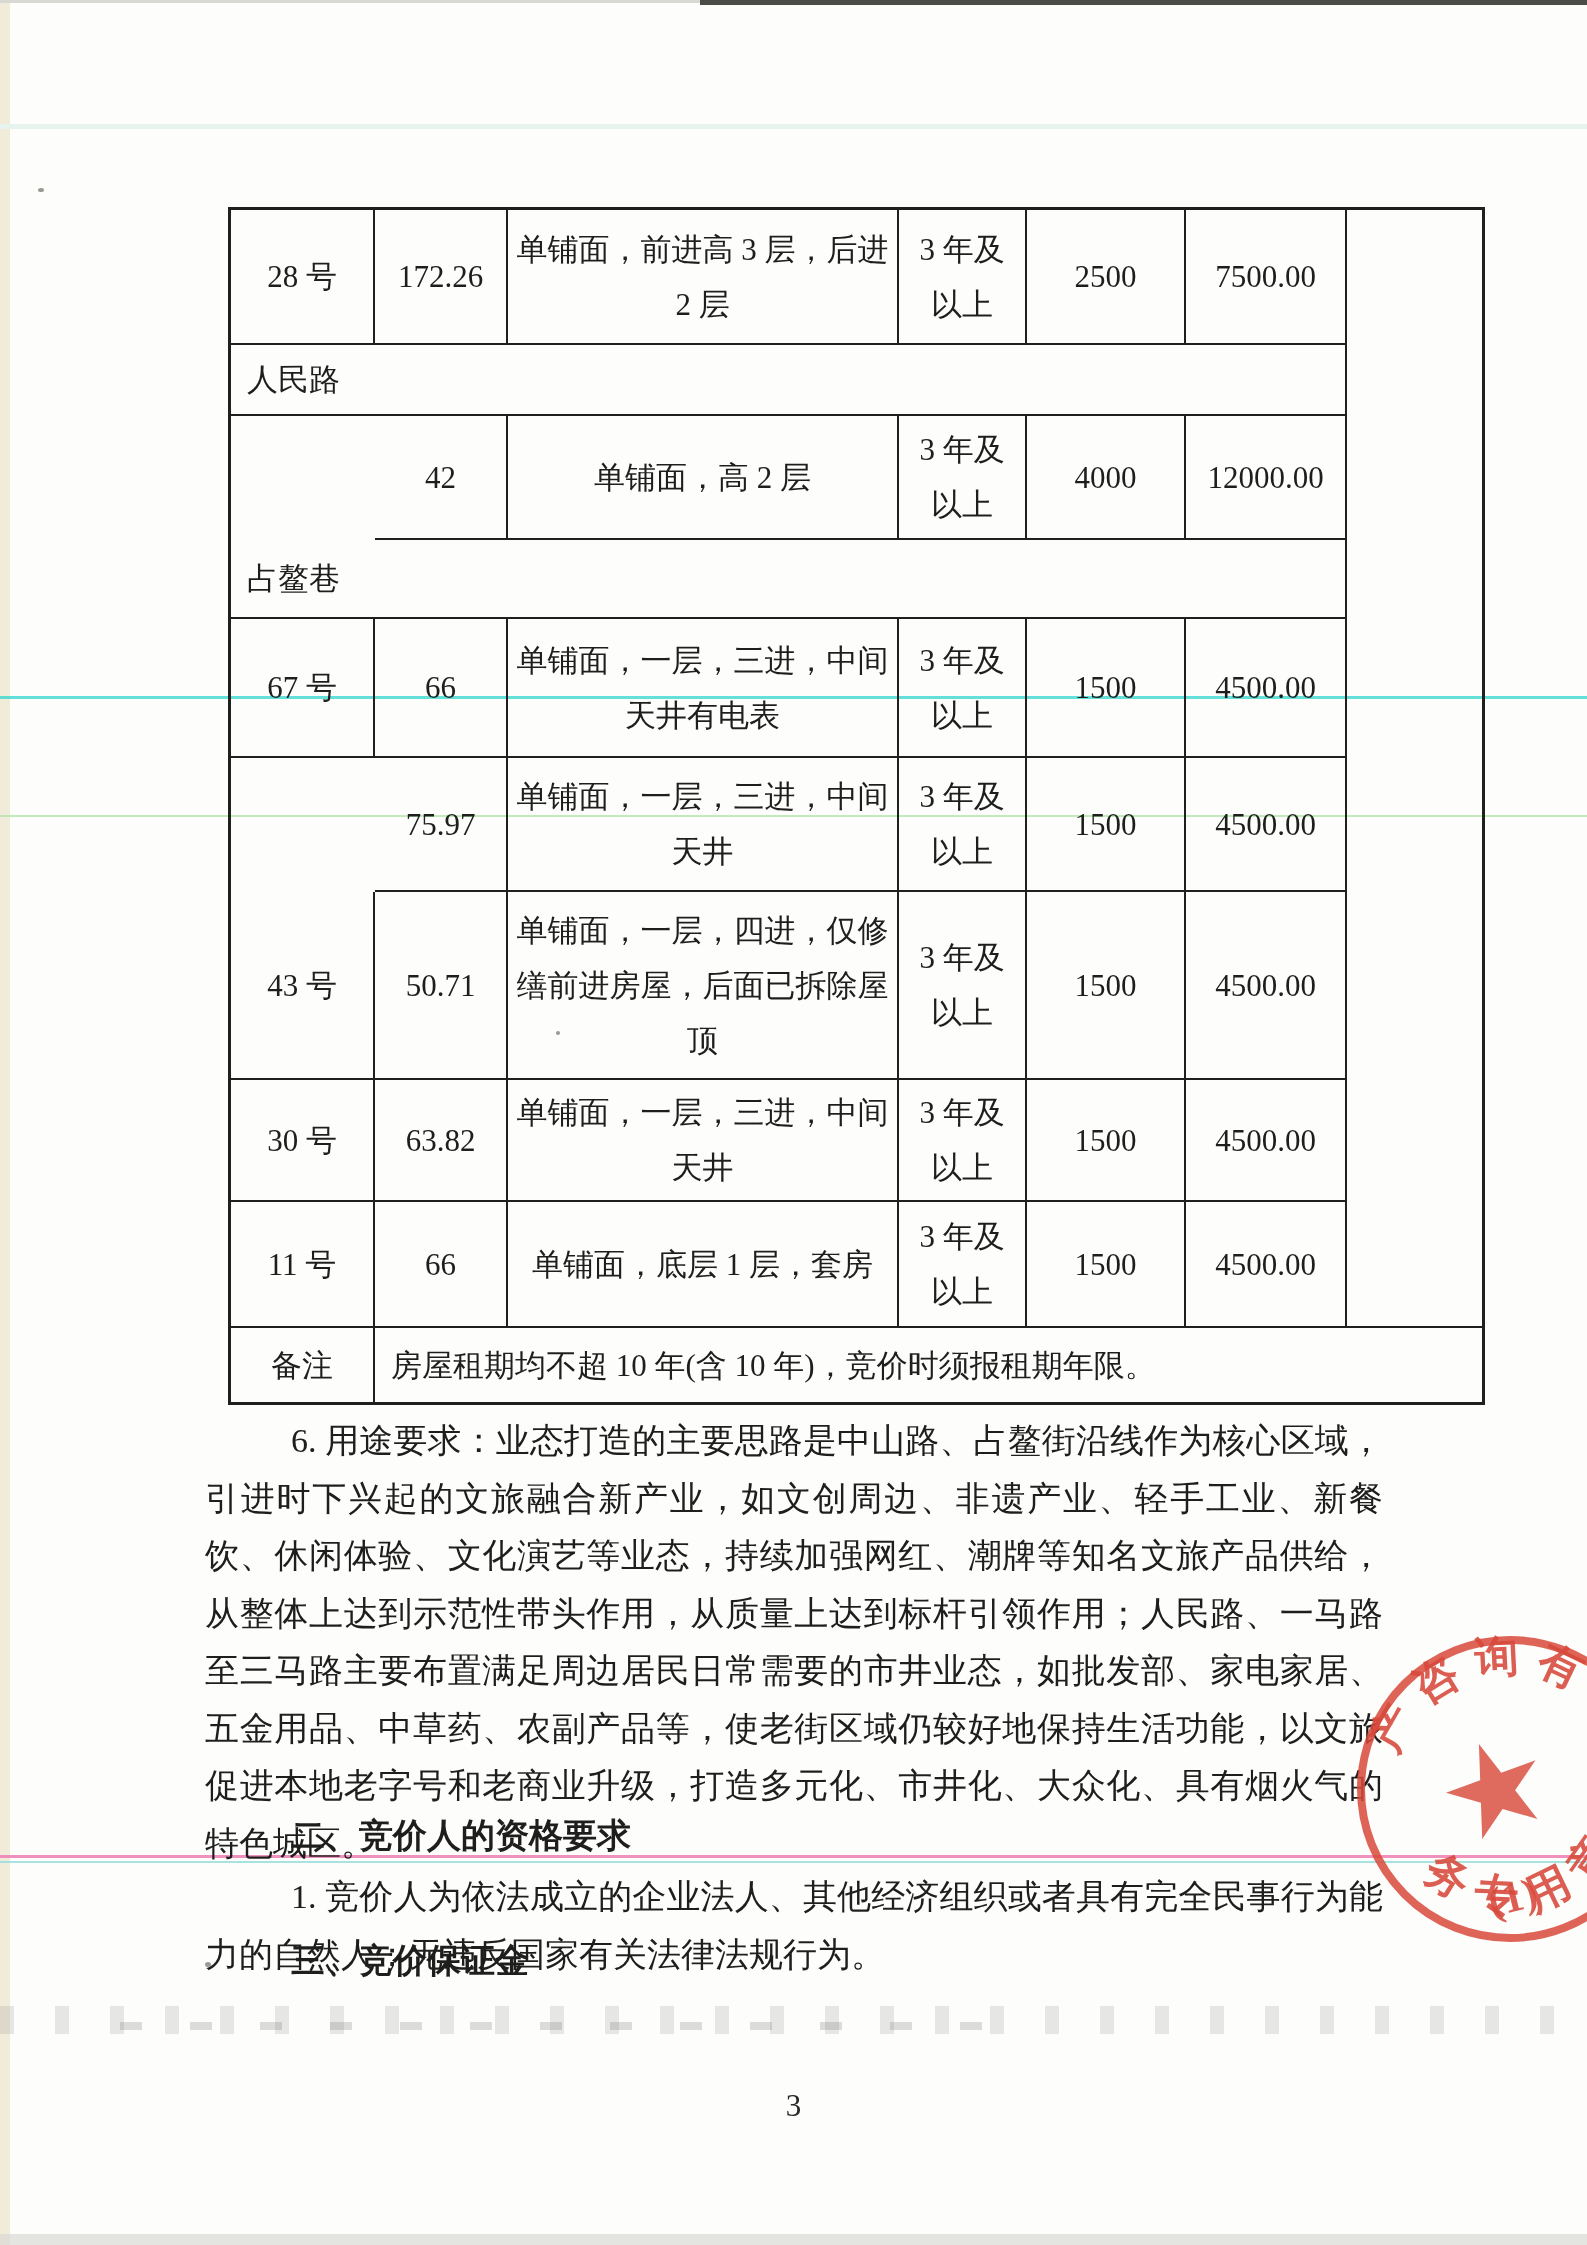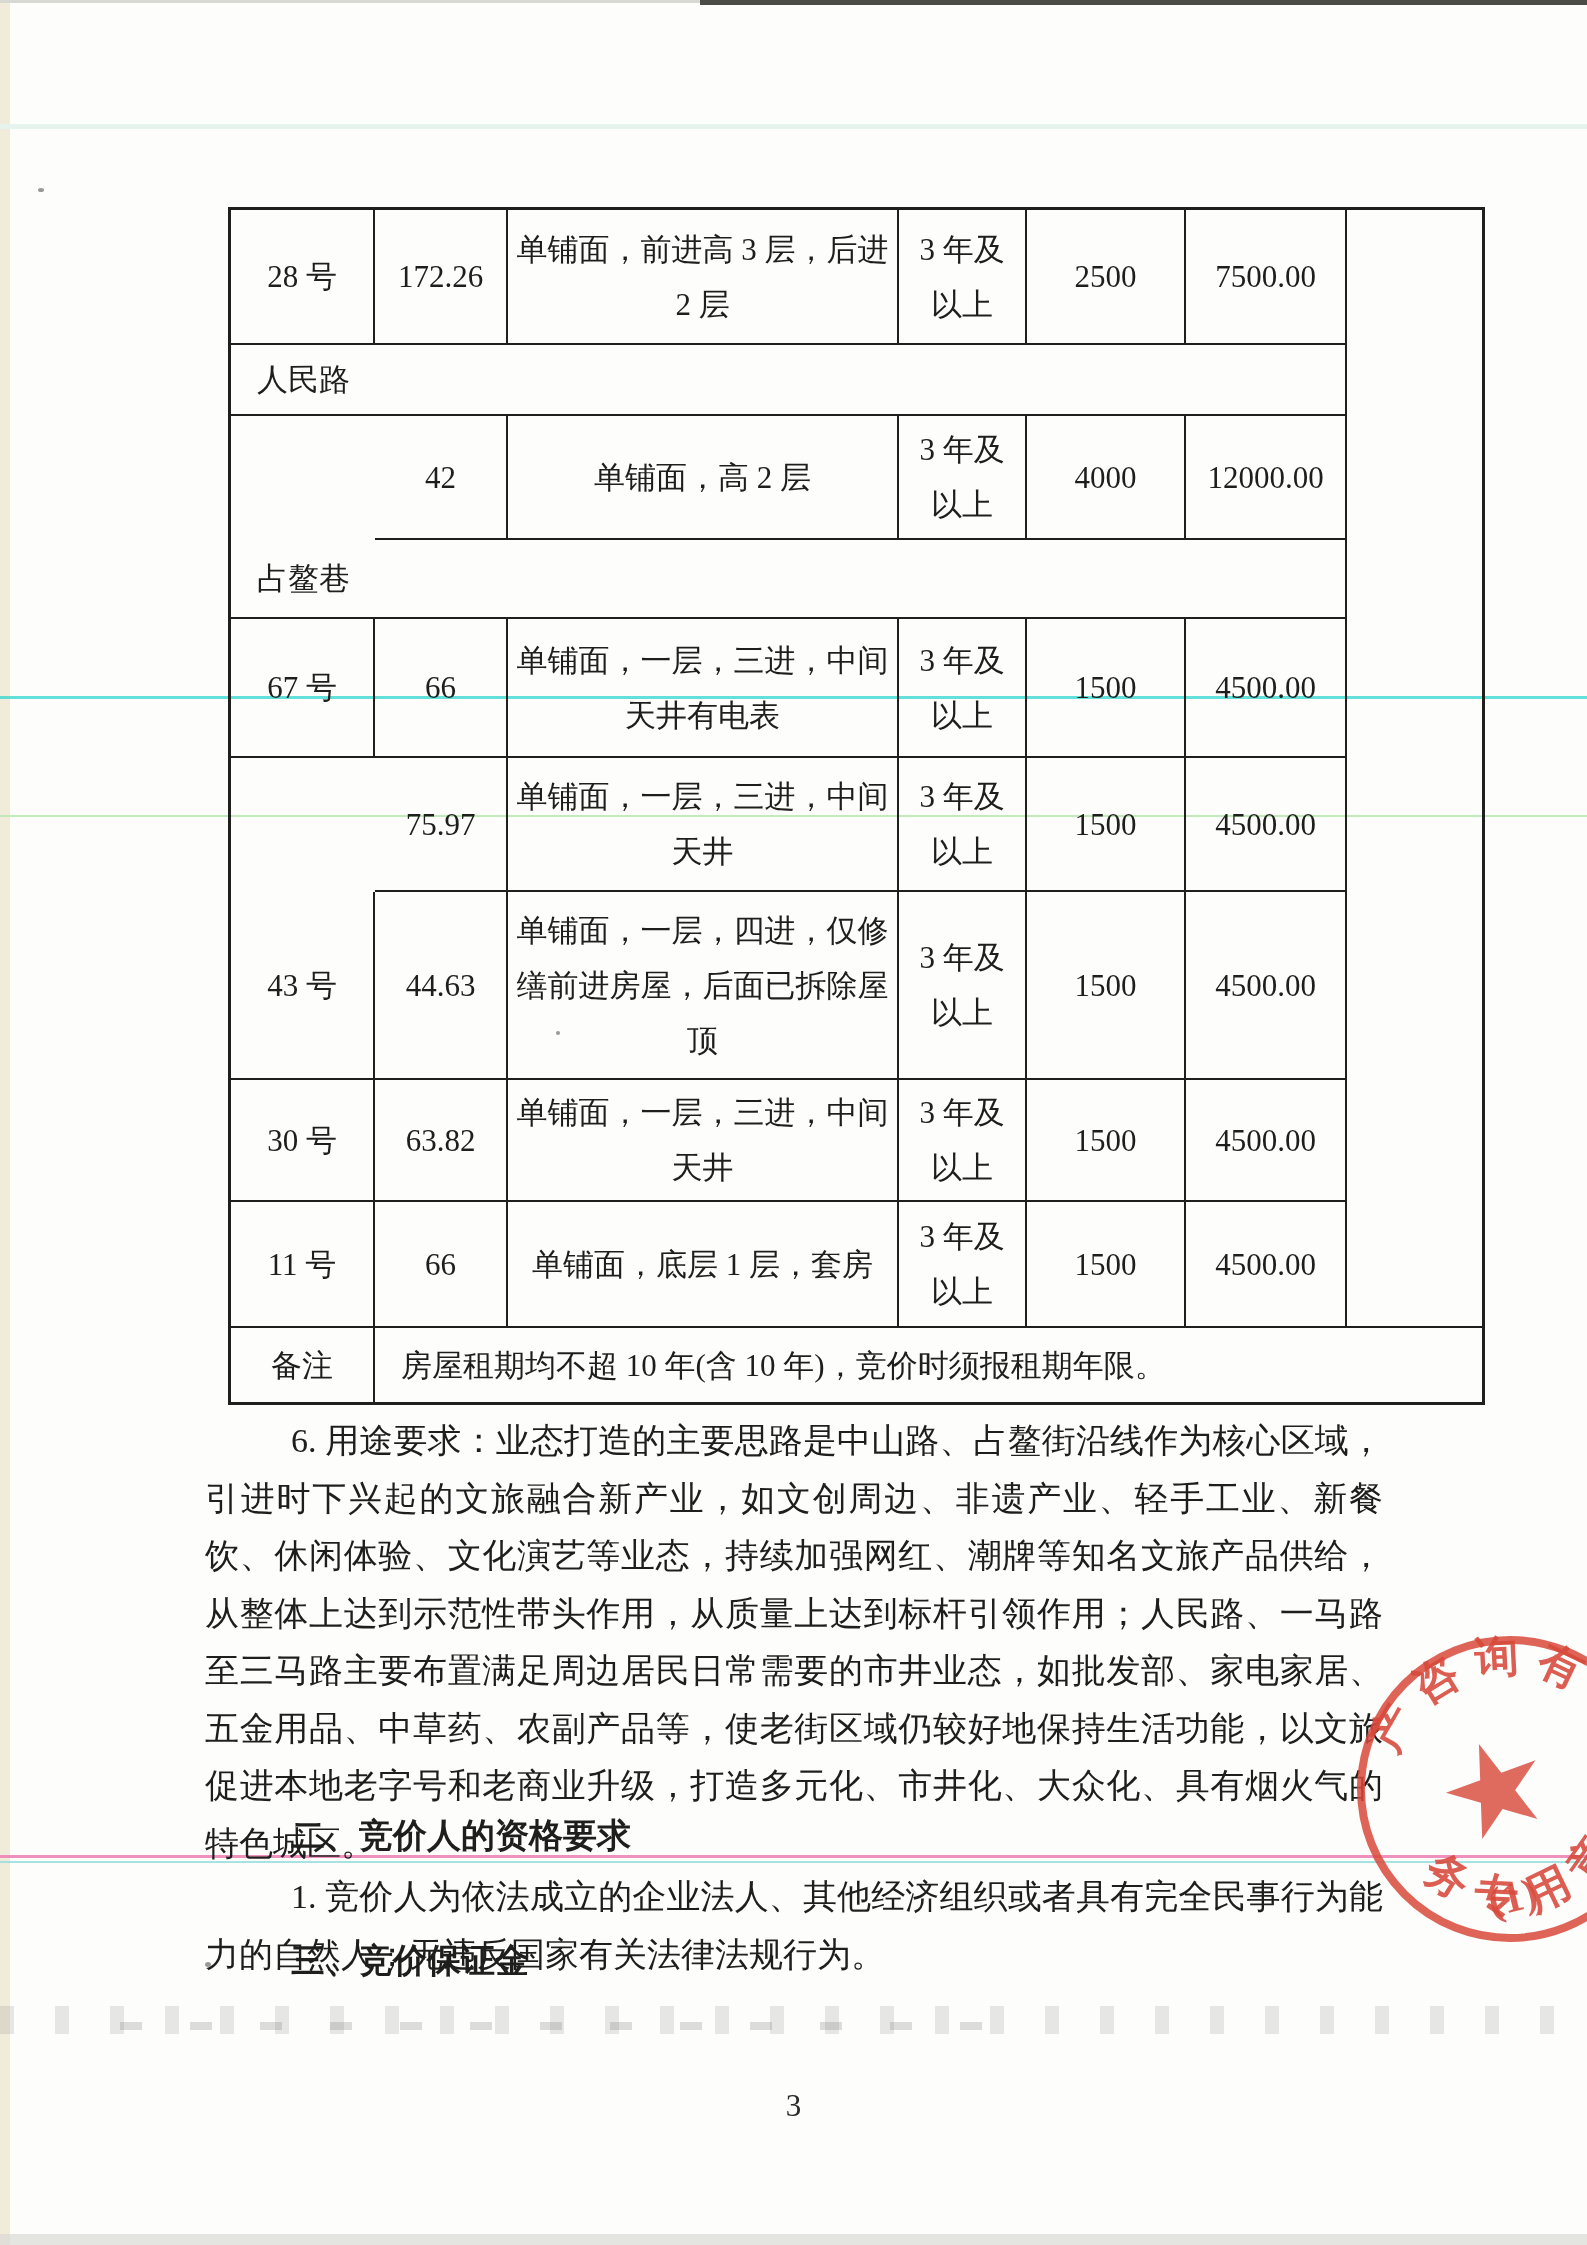--- a/index.html
+++ b/index.html
@@ -32,21 +32,21 @@
     grid-template-columns:144px 133px 391px 128px 159px 161px 1fr;
     grid-template-rows:135px 71px 124px 79px 139px 134px 188px 122px 126px 1fr;
     font-size:31px;line-height:55px;
   }
   .cell{
     box-sizing:border-box;
     border-right:2px solid #1f1f1e;border-bottom:2px solid #1f1f1e;
     display:flex;align-items:center;justify-content:center;
     text-align:center;white-space:pre-line;
   }
-  .cell.left{justify-content:flex-start;text-align:center;padding-left:26px;}
+  .cell.left{justify-content:flex-start;text-align:center;padding-left:16px;}
   .no-r{border-right:none;}
   .no-b{border-bottom:none;}
   
   .bodyblock{position:absolute;left:205px;width:1178px;font-size:34px;line-height:57.5px;}
   .para{text-align:justify;text-indent:86px;}
   .heading{font-weight:700;text-indent:86px;}
   .pageno{position:absolute;left:0;top:2088px;width:1587px;text-align:center;font-size:31px;color:#2a2a28;}
   
   .stamp{position:absolute;left:1340px;top:1617px;width:247px;height:344px;overflow:hidden;}
   .stamp svg{display:block;}
@@ -104,21 +104,21 @@
 
   <div class="cell" style="grid-area:6/2">75.97</div>
   <div class="cell" style="grid-area:6/3">单铺面，一层，三进，中间
 天井</div>
   <div class="cell" style="grid-area:6/4">3 年及
 以上</div>
   <div class="cell" style="grid-area:6/5">1500</div>
   <div class="cell" style="grid-area:6/6">4500.00</div>
 
   <div class="cell" style="grid-area:7/1">43 号</div>
-  <div class="cell" style="grid-area:7/2">44.63</div>
+  <div class="cell" style="grid-area:7/2">50.71</div>
   <div class="cell" style="grid-area:7/3">单铺面，一层，四进，仅修
 缮前进房屋，后面已拆除屋
 顶</div>
   <div class="cell" style="grid-area:7/4">3 年及
 以上</div>
   <div class="cell" style="grid-area:7/5">1500</div>
   <div class="cell" style="grid-area:7/6">4500.00</div>
 
   <div class="cell" style="grid-area:8/1">30 号</div>
   <div class="cell" style="grid-area:8/2">63.82</div>

